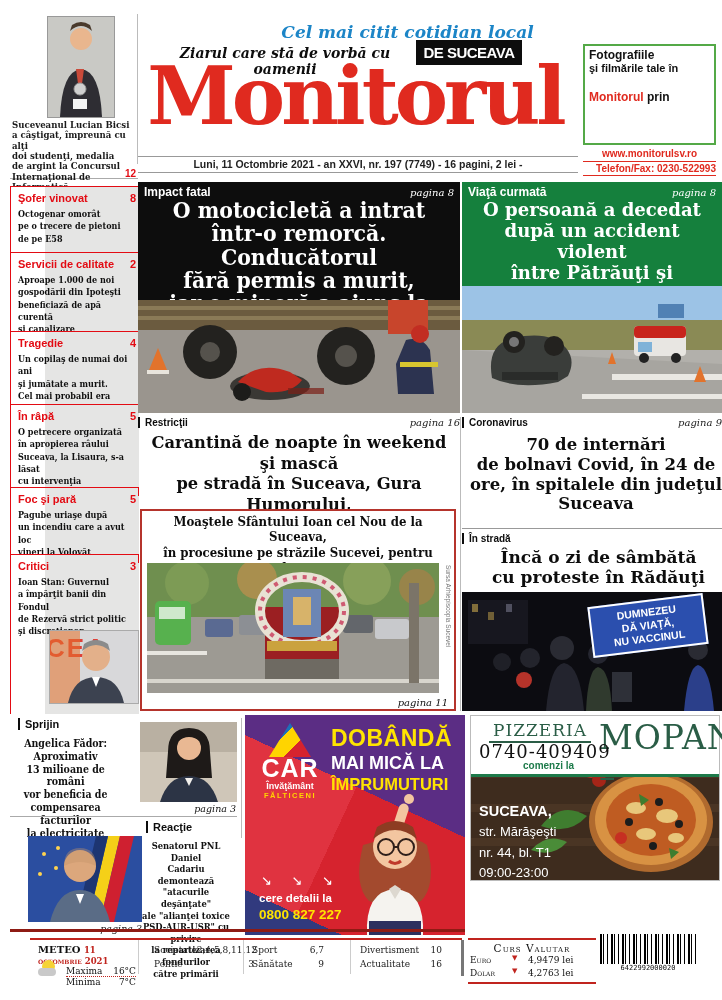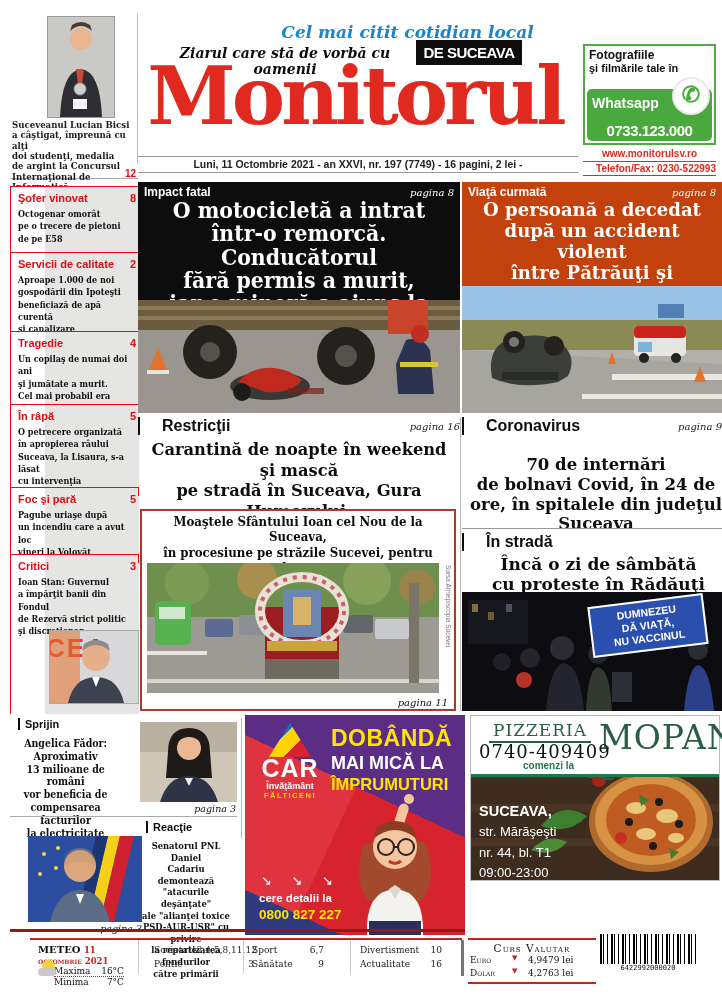--- a/index.html
+++ b/index.html
@@ -47,41 +47,41 @@
       transform:scaleX(.84);transform-origin:0 0;width:119%;}
   .stan-photo{position:absolute;left:38px;top:75px;width:88px;height:72px;background:#d8d8da;border:1px solid #aaa;overflow:hidden;}
   .stan-photo .cea{position:absolute;left:-4px;top:2px;color:#e0261c;font-weight:bold;font-size:26px;letter-spacing:2px;opacity:.85;}
   
   .kick-black{display:flex;justify-content:space-between;align-items:center;padding:3px 6px 0;}
   .kick-black .k{color:#fff;font-weight:bold;font-size:12px;}
   .kick-black .p{color:#fff;font-family:"DejaVu Serif",serif;font-style:italic;font-size:10px;}
   .lead1{left:138px;top:182px;width:322px;height:118px;background:#0d0d0d;}
   .lead1 .hl{color:#fff;text-align:center;font-family:"DejaVu Serif",serif;font-weight:bold;
       font-size:22px;line-height:1.06;transform:scaleX(.93);transform-origin:50% 0;width:100%;}
-  .lead2{left:462px;top:182px;width:260px;height:104px;background:#c2410c;}
+  .lead2{left:462px;top:182px;width:260px;height:104px;background:#15803d;}
   .lead2 .hl{color:#fff;text-align:center;font-family:"DejaVu Serif",serif;font-weight:bold;
       font-size:19px;line-height:1.1;transform:scaleX(.95);transform-origin:50% 0;width:100%;}
   .photo{border:0;overflow:hidden;}
   .moto-photo{left:138px;top:300px;width:322px;height:113px;background:#98938b;}
   .car-photo{left:462px;top:286px;width:260px;height:127px;background:#9cc3e6;}
   
   .kick{display:flex;justify-content:space-between;align-items:center;}
-  .kick .k{font-weight:bold;font-size:16px;color:#0d0d0d;border-left:2px solid #0d0d0d;padding-left:22px;}
+  .kick .k{font-weight:bold;font-size:10px;color:#0d0d0d;border-left:2px solid #0d0d0d;padding-left:5px;}
   .kick .p{font-family:"DejaVu Serif",serif;font-style:italic;font-size:10px;color:#222;}
   .restr{left:138px;top:417px;width:322px;}
   .restr .hl{margin-top:4px;text-align:center;font-family:"DejaVu Serif",serif;font-weight:bold;
       font-size:17.5px;line-height:1.18;color:#0d0d0d;transform:scaleX(.93);transform-origin:50% 0;}
   .moaste{left:140px;top:509px;width:316px;height:202px;border:2px solid #b5342c;box-sizing:border-box;background:#fff;}
   .moaste .hl{margin-top:3px;text-align:center;font-family:"DejaVu Serif",serif;font-weight:bold;
       font-size:12.5px;line-height:1.22;color:#0d0d0d;transform:scaleX(.94);transform-origin:50% 0;}
   .proc-photo{position:absolute;left:5px;top:52px;width:292px;height:130px;background:#a8a49c;}
   .credit{position:absolute;right:2px;top:54px;writing-mode:vertical-rl;font-size:6.5px;color:#777;}
   .moaste .pg{position:absolute;right:6px;bottom:1px;font-family:"DejaVu Serif",serif;font-style:italic;font-size:10px;}
   .corona{left:462px;top:417px;width:260px;}
-  .corona .hl{margin-top:20px;text-align:center;font-family:"DejaVu Serif",serif;font-weight:bold;
+  .corona .hl{margin-top:7px;text-align:center;font-family:"DejaVu Serif",serif;font-weight:bold;
       font-size:16.5px;line-height:1.2;color:#0d0d0d;padding-left:8px;}
   .hdiv{left:462px;top:528px;width:260px;height:1px;background:#999;}
   .instrada{left:462px;top:533px;width:273px;}
   .instrada .hl{margin-top:3px;text-align:center;font-family:"DejaVu Serif",serif;font-weight:bold;
       font-size:17px;line-height:1.2;color:#0d0d0d;}
   .protest-photo{left:462px;top:592px;width:260px;height:119px;background:#0c0c11;}
   .sign{position:absolute;left:128px;top:8px;width:108px;padding:4px 2px;background:#2b4fae;border:2px solid #fff;
       transform:rotate(-7deg);color:#fff;font-weight:bold;font-size:10.5px;text-align:center;line-height:1.25;}
   .vline-mid{left:460px;top:417px;width:1px;height:294px;background:#bbb;}
   
@@ -124,21 +124,21 @@
   .mp-orders{position:absolute;left:52px;top:44px;font-size:10px;color:#1d7a4a;font-weight:bold;}
   .mp-mopan{position:absolute;left:128px;top:2px;font-family:"DejaVu Serif",serif;font-size:33px;color:#2a5d46;letter-spacing:1px;}
   .mp-addr{position:absolute;left:8px;top:68px;color:#fff;font-size:13px;line-height:1.55;}
   .mp-addr .b{font-weight:bold;font-size:14.5px;margin-top:16px;}
   
   .maroon{left:10px;top:929px;width:455px;height:3px;background:#8e1b14;}
   .foot-red{left:30px;top:938px;width:432px;height:2px;background:#c0241e;}
   .meteo{left:38px;top:944px;width:100px;font-family:"DejaVu Serif",serif;font-size:9px;}
   .meteo .mt{font-weight:bold;font-size:10px;font-variant:small-caps;}
   .meteo .mt .d{color:#c0241e;font-weight:bold;font-size:8.5px;}
-  .meteo-row{display:flex;justify-content:space-between;width:70px;margin-left:16px;}
+  .meteo-row{display:flex;justify-content:space-between;width:70px;margin-left:28px;}
   .meteo-row.first{border-bottom:1px dotted #c0241e;}
   .suncloud{position:absolute;left:0px;top:16px;width:24px;height:16px;}
   .sun{position:absolute;left:4px;top:0;width:13px;height:13px;border-radius:50%;background:#f5d335;}
   .cloud{position:absolute;left:0;bottom:0;width:18px;height:8px;border-radius:6px;background:#c9c9c9;}
   .idx{top:944px;width:100px;font-family:"DejaVu Serif",serif;font-size:9px;color:#222;}
   .idx-row{display:flex;justify-content:space-between;line-height:1.5;}
   .fsep{top:940px;width:1px;height:34px;background:#ccc;}
   .curs{left:468px;top:938px;width:124px;font-family:"DejaVu Serif",serif;
       border-top:2px solid #c0241e;border-bottom:2px solid #c0241e;padding:2px 2px 3px;}
   .curs .ct{text-align:center;font-variant:small-caps;font-size:10.5px;letter-spacing:1px;}
@@ -179,25 +179,20 @@
 
   <div class="abs tag-script">Cel mai citit cotidian local</div>
   <div class="abs tag-serif">Ziarul care stă de vorbă cu oamenii</div>
   <div class="abs edition">DE SUCEAVA</div>
   <div class="abs logo">Monitorul</div>
 
   <div class="abs promo">
     <div class="t1">Fotografiile</div>
     <div class="t2">şi filmările tale în</div>
     <div class="t3"><span class="red">Monitorul</span><span> prin</span></div>
-    <div class="green">
-      <div class="wa-word">Whatsapp</div>
-      <div class="wa-badge">✆</div>
-      <div class="wa-num">0733.123.000</div>
-    </div>
   </div>
   <div class="abs website">www.monitorulsv.ro</div>
   <div class="abs phoneline">Telefon/Fax: 0230-522993</div>
   <div class="abs dateline">Luni, 11 Octombrie 2021 - an XXVI, nr. 197 (7749) - 16 pagini, 2 lei -</div>
 
   <div class="abs sidebar">
     <div class="s-item" style="height:66px">
       <div class="s-head">
           <span>Şofer vinovat</span>
           <span>8</span>

